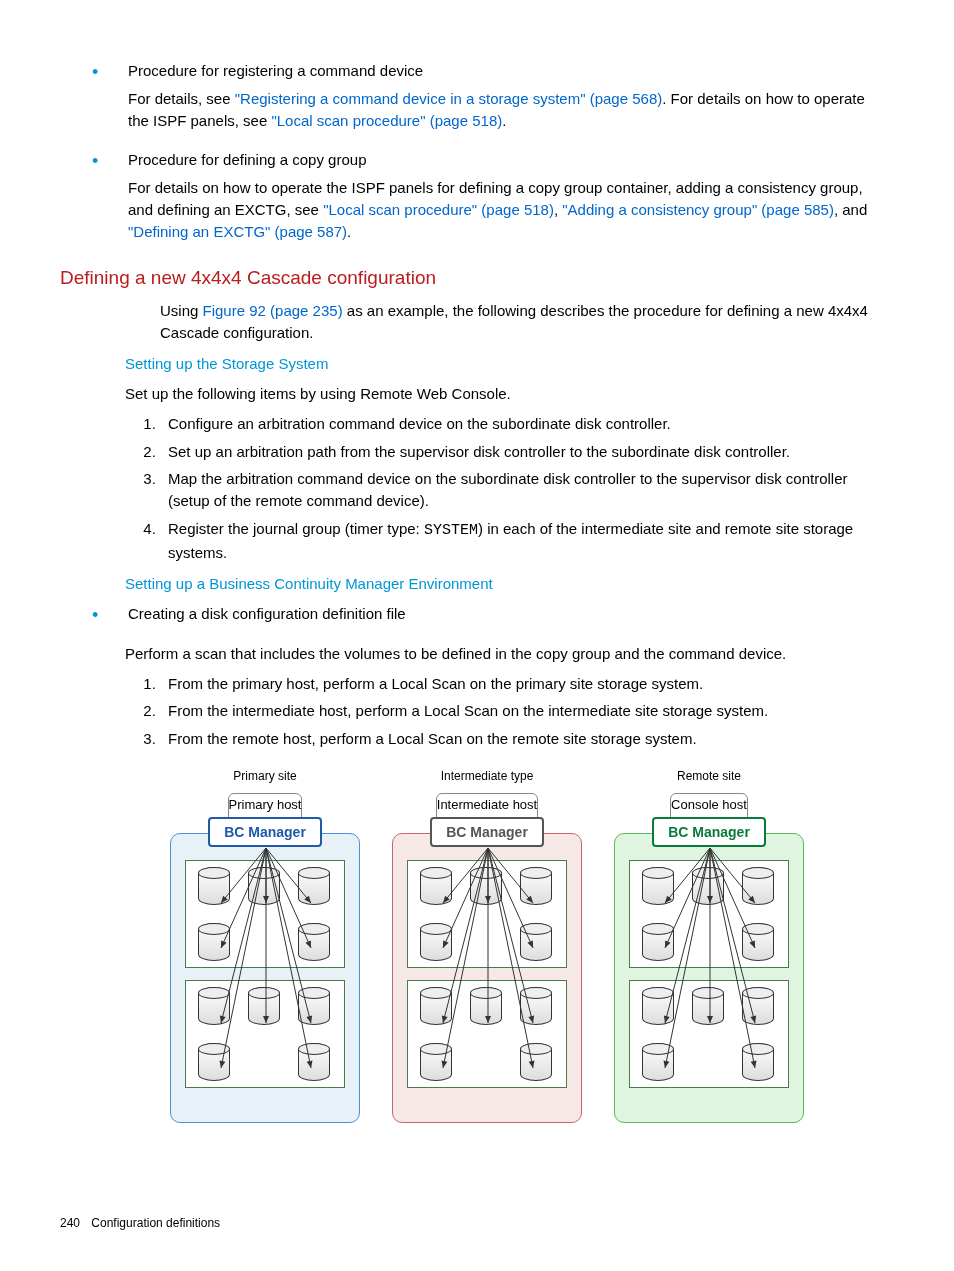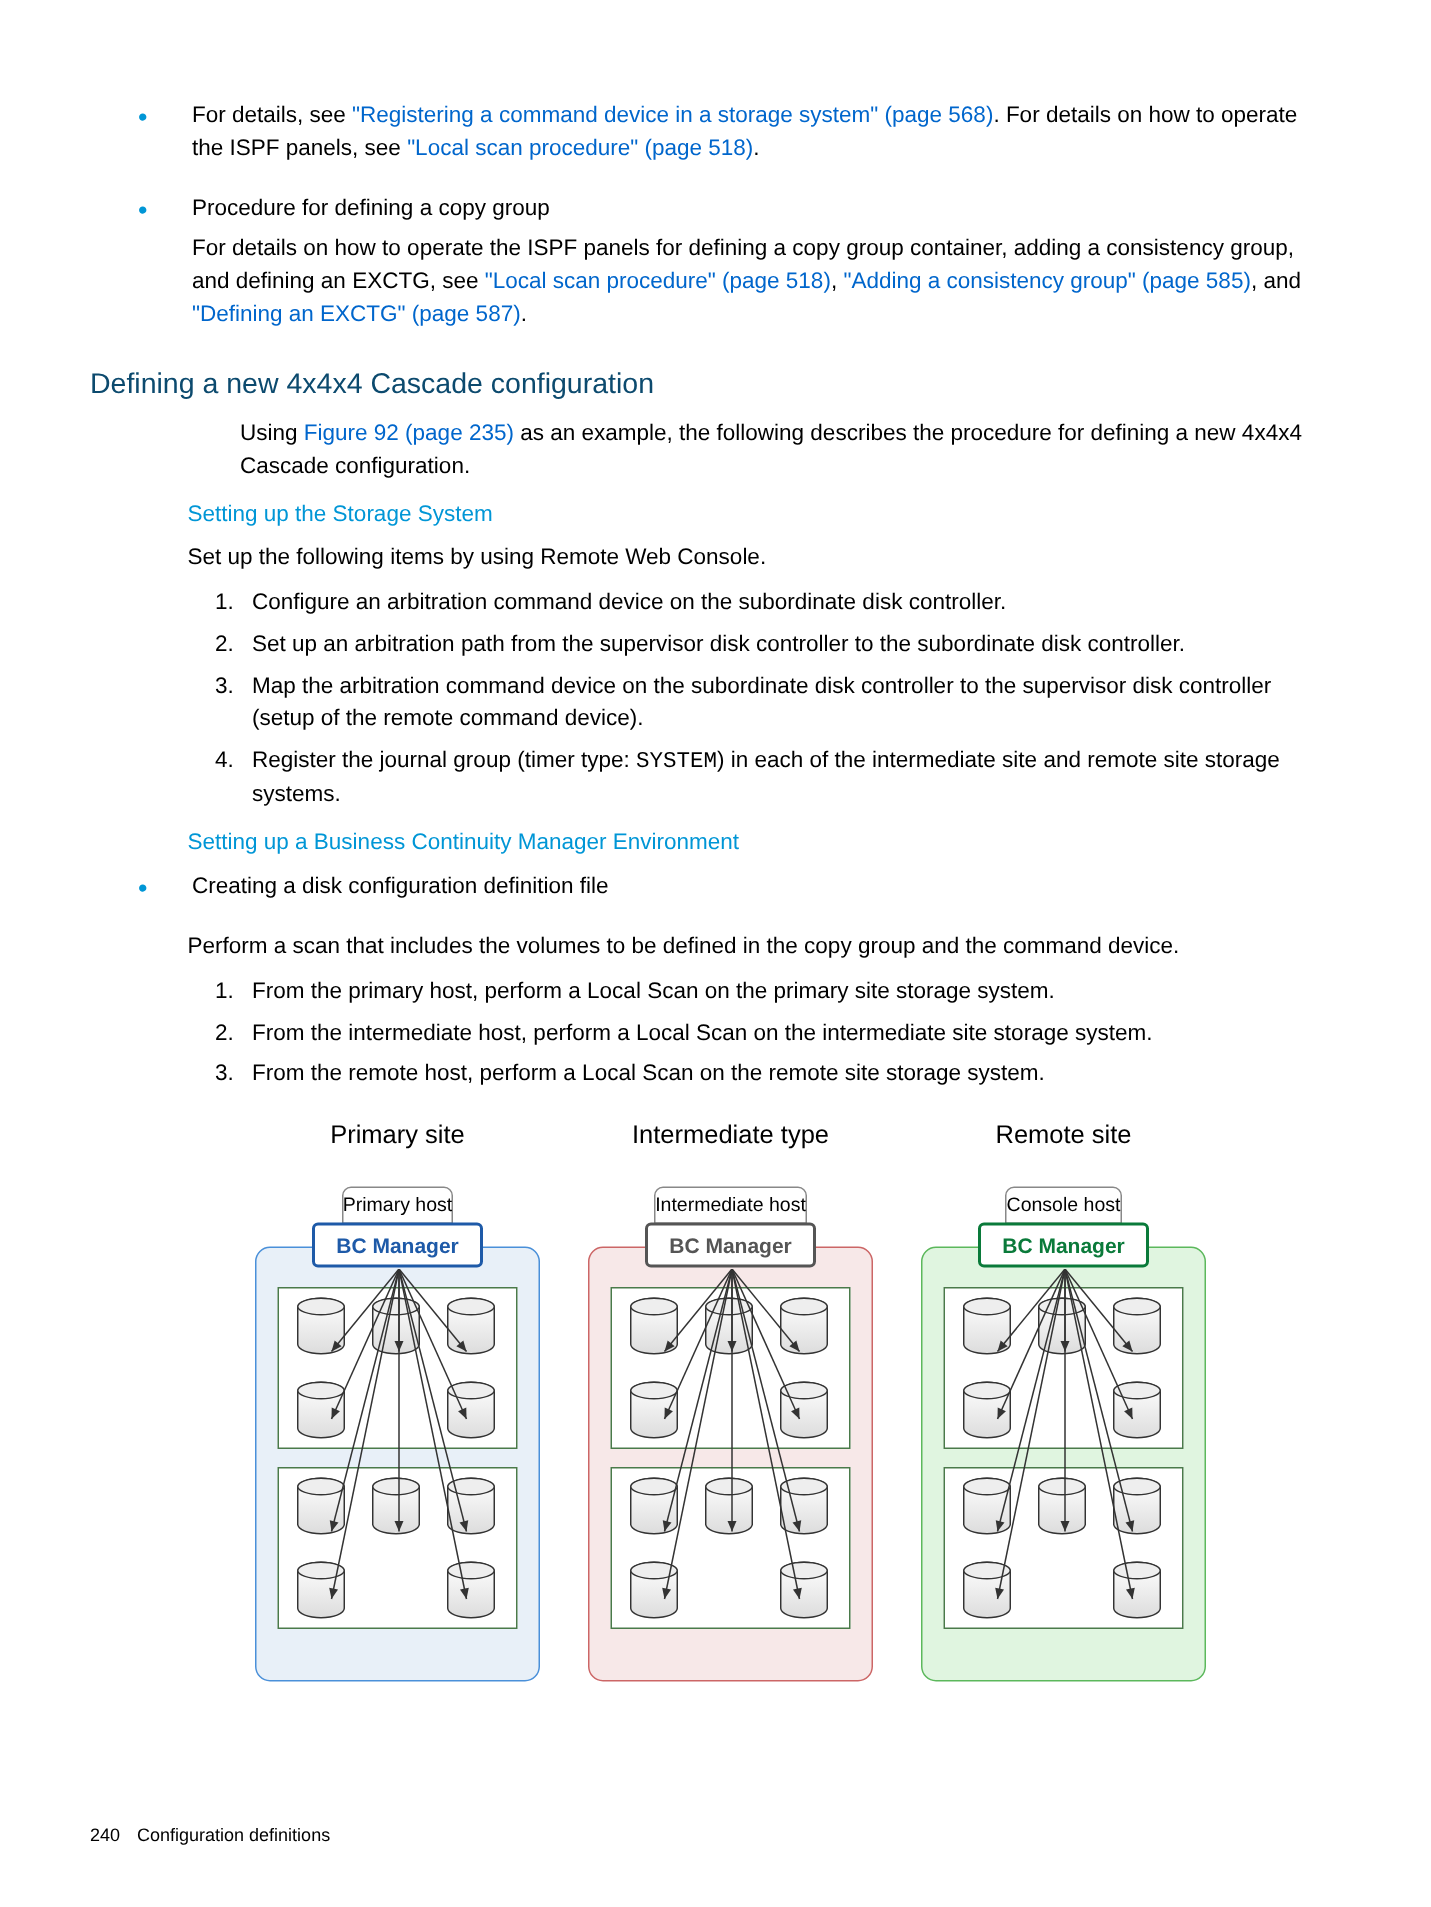--- a/index.html
+++ b/index.html
@@ -12,33 +12,33 @@
       padding: 60px 70px 30px 60px;
       line-height: 1.45;
     }
     .link { color: #0066cc; }
     .bullet-list { list-style: none; margin-left: 68px; }
     .bullet-list > li { margin-bottom: 18px; position: relative; }
     .bullet-list > li::before {
       content: "•"; color: #0096d6; position: absolute; left: -36px; font-size: 18px; top: -1px;
     }
     .bullet-list .item-text { margin-left: 0; margin-top: 6px; }
-    .h2 { color: #0c4a6e; font-size: 19px; font-weight: normal; margin-top: 22px; margin-bottom: 8px; }
+    .h2 { color: #b91c1c; font-size: 19px; font-weight: normal; margin-top: 22px; margin-bottom: 8px; }
     .h3 { color: #0096d6; font-size: 15px; font-weight: normal; margin-bottom: 8px; margin-left: 65px; }
     .para { margin-left: 65px; margin-bottom: 8px; }
     .indent-para { margin-left: 100px; margin-bottom: 10px; }
     ol.numbered { margin-left: 100px; margin-bottom: 10px; }
     ol.numbered li { margin-bottom: 6px; padding-left: 8px; }
     code { font-family: "Courier New", monospace; }
     .footer { position: absolute; top: 1215px; left: 60px; font-size: 12px; }
     .footer .pn { display: inline-block; width: 28px; }
     .diagram { margin-left: 110px; margin-top: 18px; }
     .sites { display: flex; gap: 32px; }
     .site-block { display: flex; flex-direction: column; align-items: center; }
-    .site-title { font-size: 17px; margin-bottom: 21px; }
+    .site-title { font-size: 12px; margin-bottom: 8px; }
     .host-label { font-size: 13px; border: 1px solid #888; border-radius: 6px 6px 0 0; padding: 2px 0; background: #fff; }
     .bc-label { font-size: 14px; font-weight: bold; border: 2px solid; border-radius: 4px; padding: 3px 14px; background: #fff; margin-top: -1px; z-index: 2; position: relative; }
     .bc-blue { border-color: #1e5aa8; color: #1e5aa8; }
     .bc-red { border-color: #555; color: #555; }
     .bc-green { border-color: #0a7a3a; color: #0a7a3a; }
     .panel { width: 190px; height: 290px; border-radius: 10px; margin-top: -14px; padding-top: 20px; display: flex; flex-direction: column; border: 1px solid; position: relative; }
     .panel-blue { background: #e8f0f8; border-color: #4a90d9; }
     .panel-red { background: #f7e8e8; border-color: #cc6666; }
     .panel-green { background: #e0f5e0; border-color: #5cb85c; }
     .ctrl-box { margin: 6px 14px; border: 1px solid #4a7a4a; background: #fff; display: flex; justify-content: space-around; padding: 6px 4px; position: relative; height: 108px; }
@@ -46,20 +46,21 @@
     .cylinder { width: 32px; height: 38px; border: 1px solid #333; border-radius: 50% / 18%; background: linear-gradient(#fff, #ddd); position: relative; }
     .cylinder::before { content: ""; position: absolute; top: -1px; left: -1px; right: -1px; height: 10px; border: 1px solid #333; border-radius: 50%; background: #eee; }
     .scan-label { position: absolute; top: 26px; right: 18px; font-size: 12px; }
     svg.scan-lines { position: absolute; top: 14px; left: 0; width: 100%; height: 300px; pointer-events: none; z-index: 1; }
   </style>
 </head>
 <body>
 
 <ul class="bullet-list">
   <li>
+    <div>Procedure for registering a command device</div>
     <div class="item-text">
       <span>For details, see </span><span class="link">"Registering a command device in a storage system" (page 568)</span><span>. For details on how to operate the ISPF panels, see </span><span class="link">"Local scan procedure" (page 518)</span><span>.</span>
     </div>
   </li>
   <li>
     <div>Procedure for defining a copy group</div>
     <div class="item-text">
       <span>For details on how to operate the ISPF panels for defining a copy group container, adding a consistency group, and defining an EXCTG, see </span><span class="link">"Local scan procedure" (page 518)</span><span>, </span><span class="link">"Adding a consistency group" (page 585)</span><span>, and </span><span class="link">"Defining an EXCTG" (page 587)</span><span>.</span>
     </div>
   </li>

